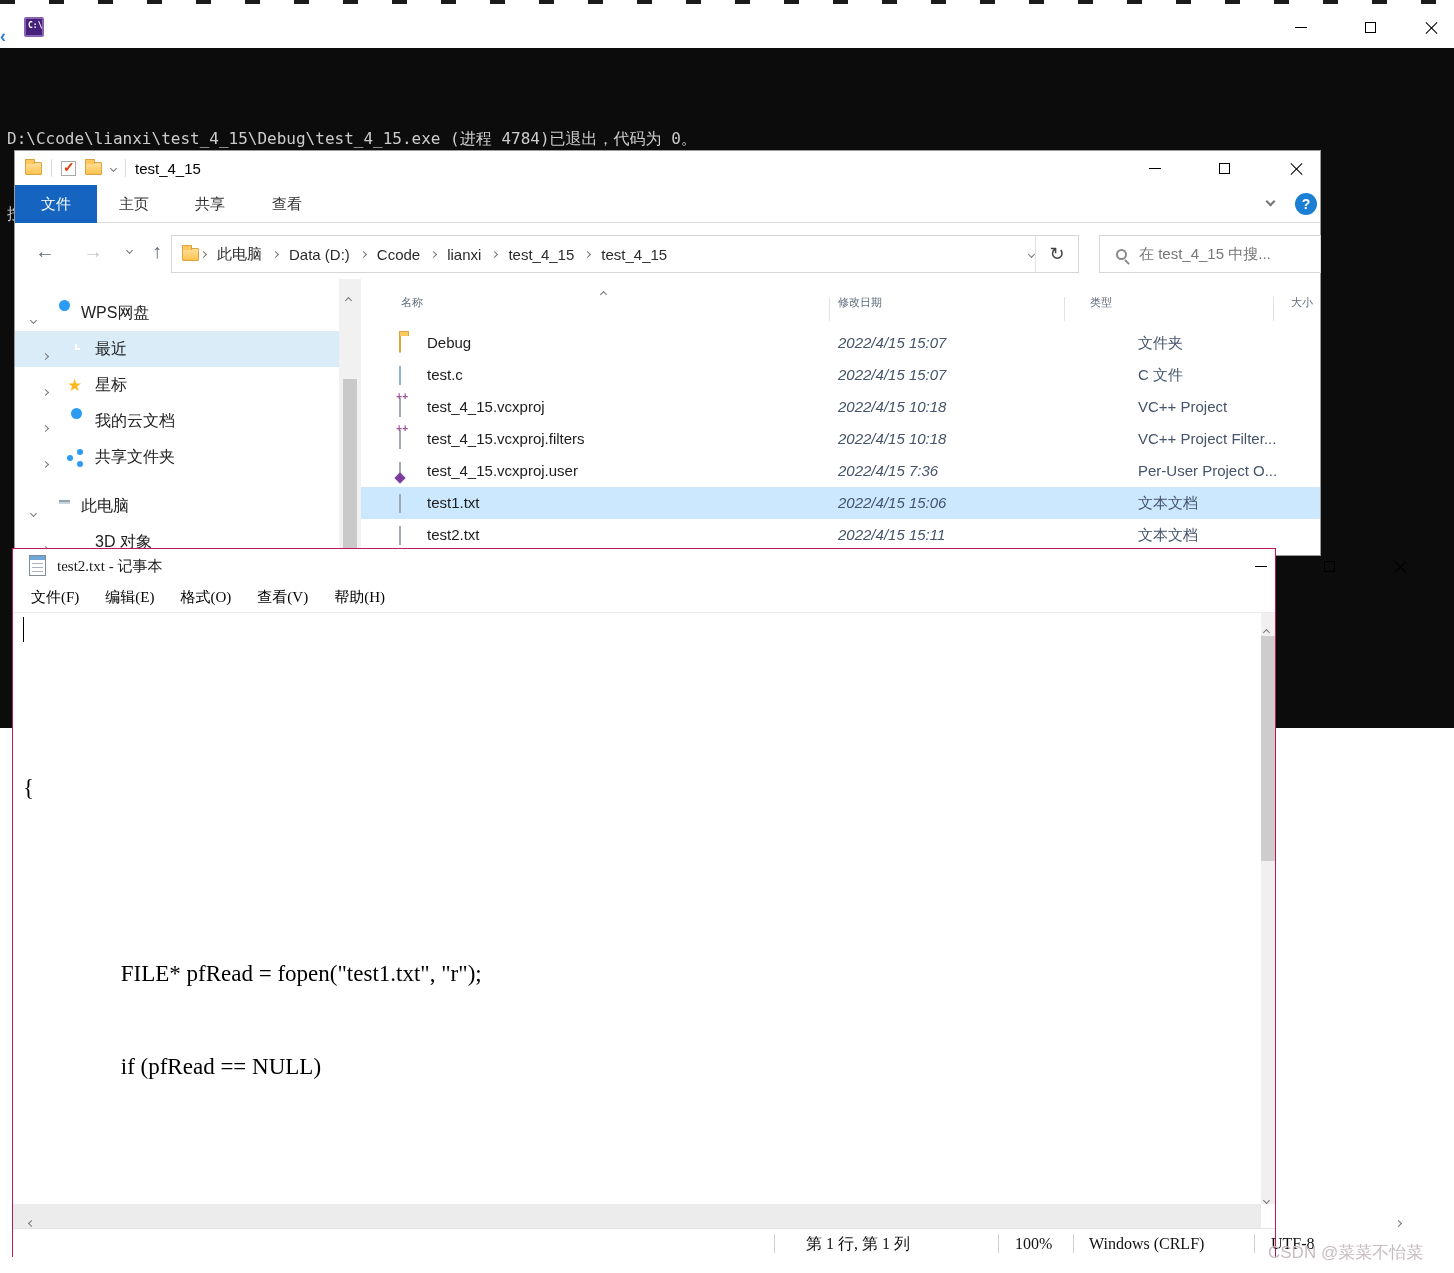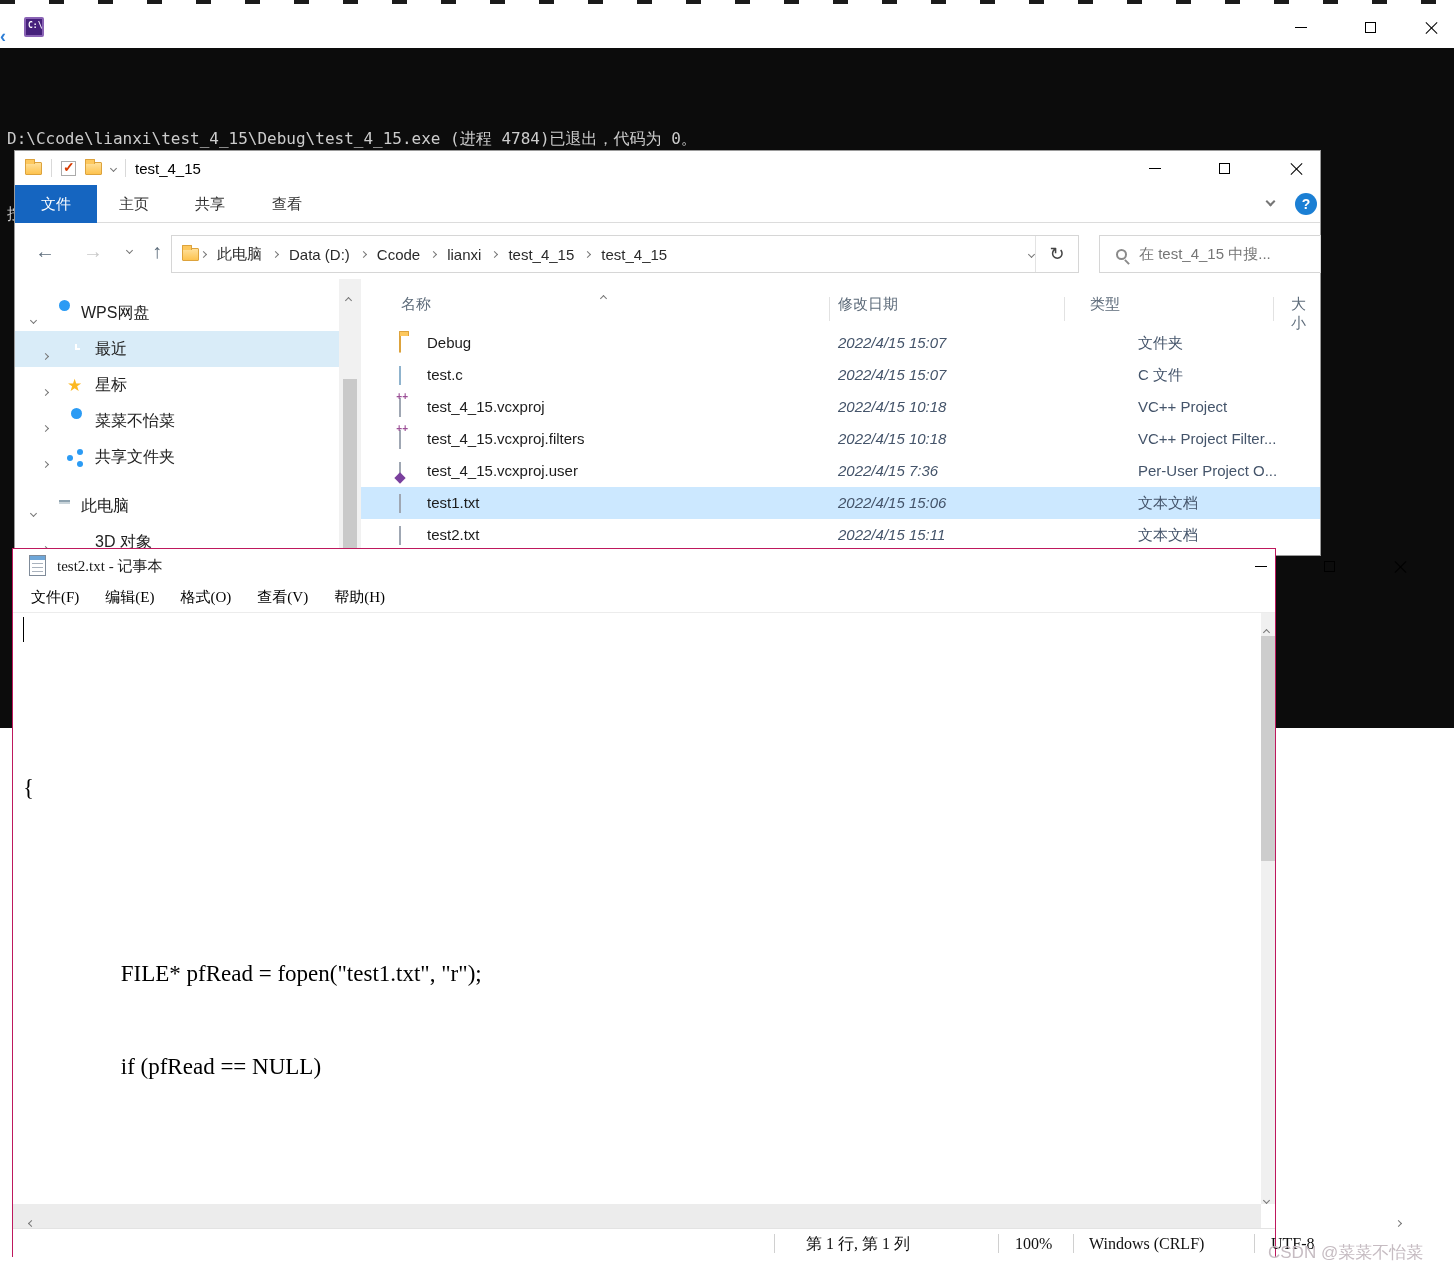--- a/index.html
+++ b/index.html
@@ -93,21 +93,21 @@
   .cube-ico { position:relative; width:15px; height:14px; background:#27b3c9; }
   .cube-ico::before { content:""; position:absolute; left:0; top:0; width:100%; height:5px; background:#8fdeea; }
 
   .side-scroll { position:absolute; left:324px; top:128px; width:22px; bottom:0; background:#f1f1f1; }
   .side-scroll .thumb { position:absolute; left:4px; top:100px; width:14px; height:178px; background:#c9c9c9; }
   .scroll-chv { position:absolute; left:7px; }
 
   
   .flist { position:absolute; left:346px; top:128px; right:0; bottom:0; background:#fff; }
   .fl-x { position:absolute; left:0; right:0; }
-  .hdr { top:8px; height:36px; font-size:15px; color:#5d6b7a; }
+  .hdr { top:8px; height:36px; font-size:11px; color:#5d6b7a; }
   .hdr .htxt { position:absolute; top:8px; }
   .hdiv { position:absolute; top:10px; width:1px; height:24px; background:#e2e2e2; }
   .sort-chv { position:absolute; left:240px; top:0px; }
   .frow { height:32px; font-size:15px; }
   .frow.sel { background:#cce8ff; }
   .fico { position:absolute; left:38px; top:8px; }
   .fname { position:absolute; left:66px; top:0; line-height:32px; color:#1c1c1c; }
   .fdate { position:absolute; left:477px; top:0; line-height:32px; color:#44546a;font-style:italic; }
   .ftype { position:absolute; left:729px; top:0; line-height:32px; color:#44546a;margin-left:48px; }
 
@@ -241,21 +241,21 @@
       <span class="side-label">最近</span>
     </div>
     <div class="side-item lv1" style="top:88px">
       <span class="side-chv"><span class="chv r small"></span></span>
       <span class="side-ico"><span class="star-ico"></span></span>
       <span class="side-label">星标</span>
     </div>
     <div class="side-item lv1" style="top:124px">
       <span class="side-chv"><span class="chv r small"></span></span>
       <span class="side-ico"><span class="cloud-ico"></span></span>
-      <span class="side-label">菜菜不怡菜</span>
+      <span class="side-label">我的云文档</span>
     </div>
     <div class="side-item lv1" style="top:160px">
       <span class="side-chv"><span class="chv r small"></span></span>
       <span class="side-ico"><span class="share-ico"></span></span>
       <span class="side-label">共享文件夹</span>
     </div>
     <div class="side-item lv0" style="top:209px">
       <span class="side-chv"><span class="chv d small"></span></span>
       <span class="side-ico"><span class="pc-ico"></span></span>
       <span class="side-label">此电脑</span>

